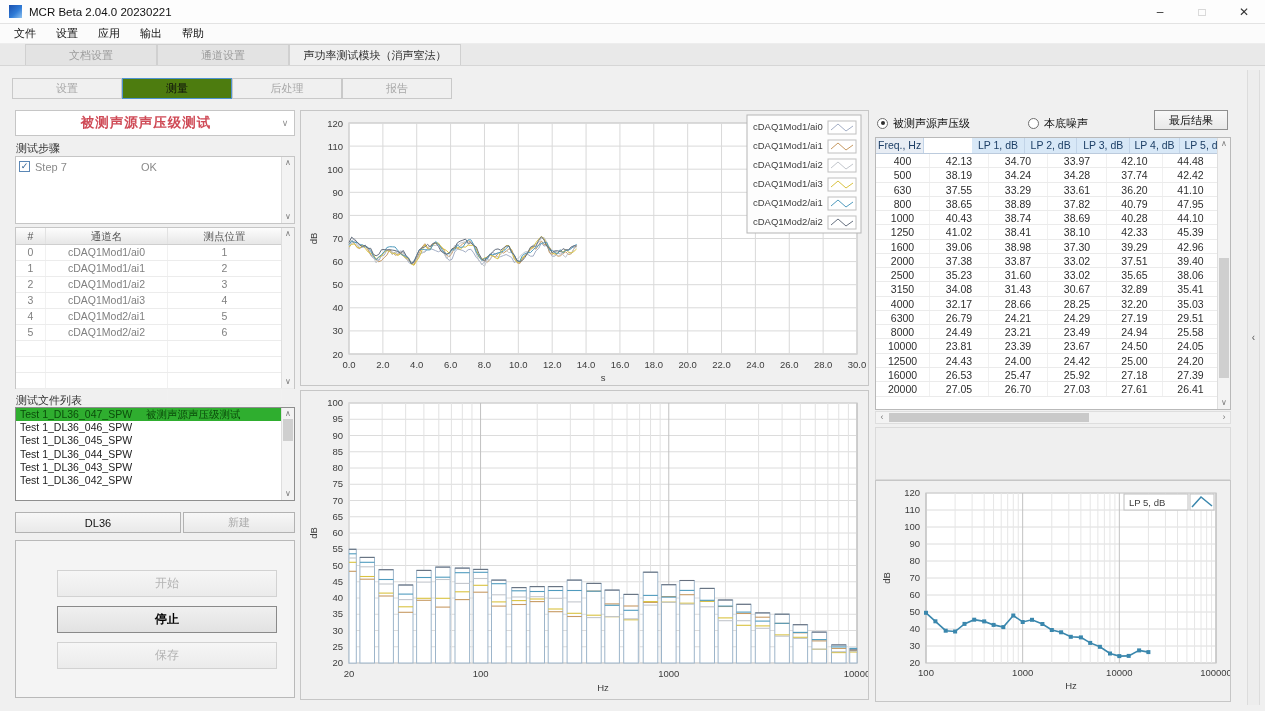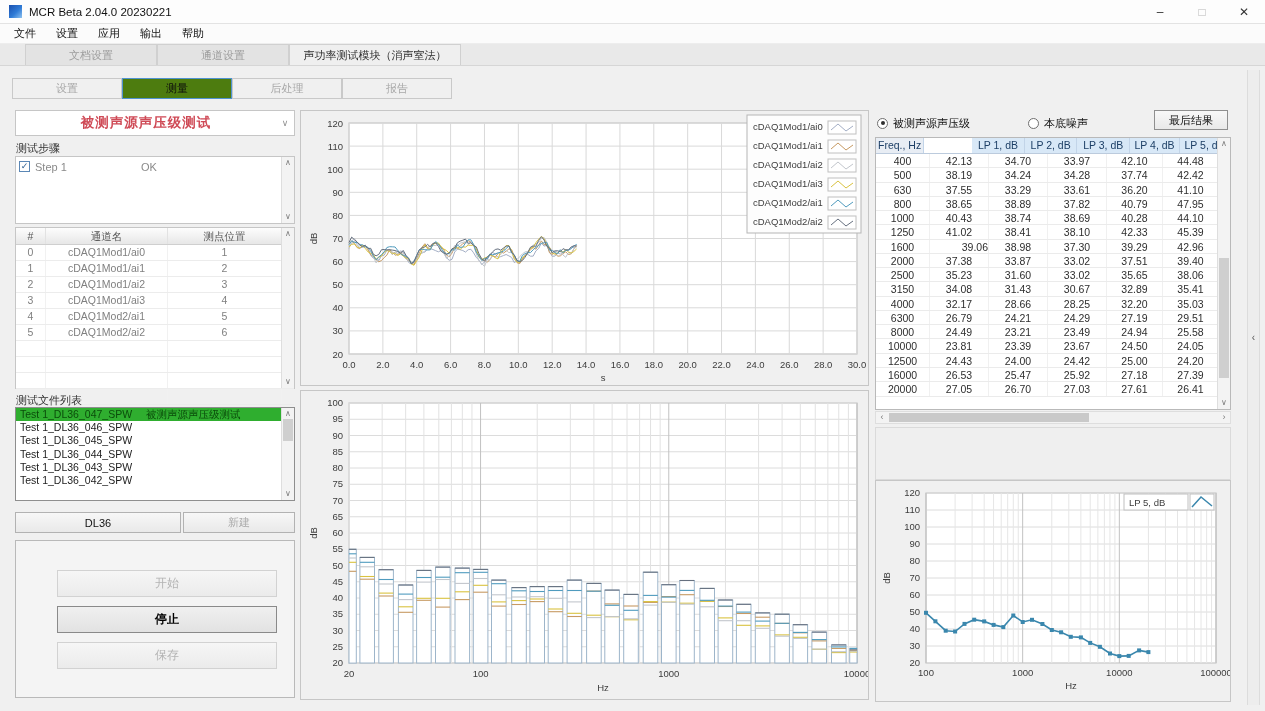--- a/index.html
+++ b/index.html
@@ -141,21 +141,21 @@
 
   <div class="left-panel">
     <div class="test-select">
       <span class="sel-title">被测声源声压级测试</span>
       <span class="chev-box">∨</span>
     </div>
     <div class="side-label" style="top:31px;">测试步骤</div>
     <div class="steps-list" id="steps-list">
         <div class="step-row">
           <span class="checkbox">✓</span>
-          <span class="step-name">Step 1</span>
+          <span class="step-name">Step 7</span>
           <span class="step-status">OK</span>
         </div>
         <div class="vscroll">
           <span class="vs-up">∧</span>
           <span class="vs-dn">∨</span>
         </div>
       </div>
     <div class="chan-table" id="chan-table">
         <div class="tbl-head">
           <span class="th" style="width: 30px;">#</span>
@@ -638,21 +638,21 @@
           <div class="ftr">
             <span class="ftd" style="width: 54px;">1250</span>
             <span class="ftd" style="width: 59px;">41.02</span>
             <span class="ftd" style="width: 59px;">38.41</span>
             <span class="ftd" style="width: 59px;">38.10</span>
             <span class="ftd" style="width: 56px;">42.33</span>
             <span class="ftd" style="width: 56px;">45.39</span>
           </div>
           <div class="ftr">
             <span class="ftd" style="width: 54px;">1600</span>
-            <span class="ftd" style="width: 59px; text-align: right;">39.06</span>
+            <span class="ftd" style="width: 59px;">39.06</span>
             <span class="ftd" style="width: 59px;">38.98</span>
             <span class="ftd" style="width: 59px;">37.30</span>
             <span class="ftd" style="width: 56px;">39.29</span>
             <span class="ftd" style="width: 56px;">42.96</span>
           </div>
           <div class="ftr">
             <span class="ftd" style="width: 54px;">2000</span>
             <span class="ftd" style="width: 59px;">37.38</span>
             <span class="ftd" style="width: 59px;">33.87</span>
             <span class="ftd" style="width: 59px;">33.02</span>

